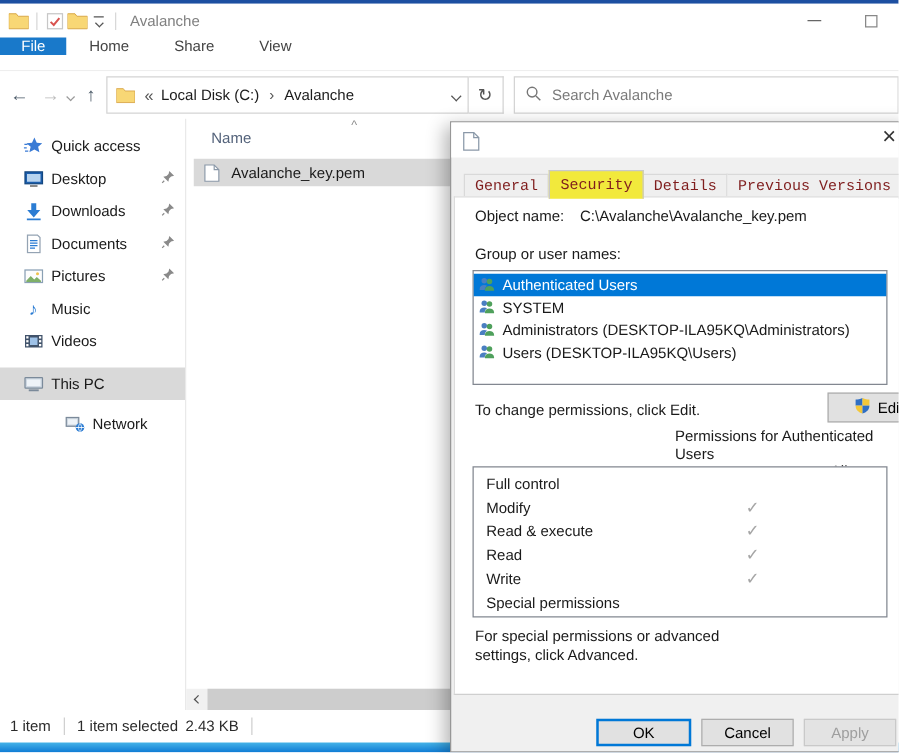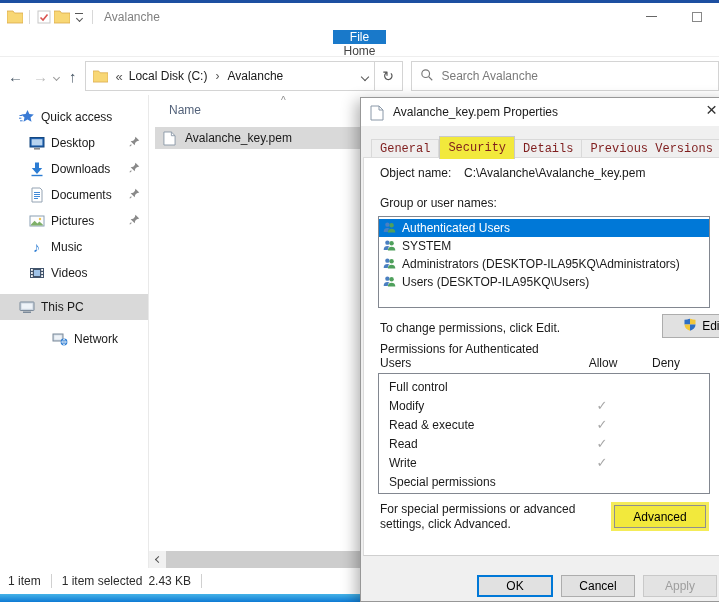--- a/index.html
+++ b/index.html
@@ -17,21 +17,21 @@
   .qat-chev { display:inline-flex; flex-direction:column; align-items:center; margin:0 4px; }
   .qat-chev .bar { width:8px; height:1px; background:#555; margin-bottom:2px; }
   .chev { display:inline-block; width:6px; height:6px; border-right:1.4px solid #555; border-bottom:1.4px solid #555; transform:rotate(45deg); }
   .win-title { color:#808080; margin-left:6px; }
   .capbtns { position:absolute; right:0; top:0; height:27px; display:flex; }
   .capbtn { width:45px; height:27px; display:flex; align-items:center; justify-content:center; }
   .min-glyph { width:11px; height:1px; background:#666; }
   .max-glyph { width:10px; height:10px; border:1px solid #888; }
 
   
-  .ribbon { position:absolute; left:0; top:30px; width:719px; height:27px; background:#fff; border-bottom:1px solid #eeeeee; display:flex; align-items:center;flex-direction:column; }
+  .ribbon { position:absolute; left:0; top:30px; width:719px; height:27px; background:#fff; border-bottom:1px solid #eeeeee; display:flex; align-items:flex-start; }
   .rtab { padding:0 18px; display:flex; align-items:center; color:#444; }
   .rtab.active { background:#1979ca; color:#fff; padding:0 17px; }
 
   
   .addrrow { position:absolute; left:0; top:57px; width:719px; height:38px; background:#fff; display:flex; align-items:center; }
   .navbtns { display:flex; align-items:center; gap:10px; padding:0 8px 0 8px; }
   .arrow { font-size:15px; color:#4b5a68; }
   .arrow.dis { color:#bcbcbc; }
   .navchev { margin-left:-4px; }
   .navchev .chev { border-color:#9a9a9a; width:5px; height:5px; }
@@ -40,21 +40,21 @@
   .crumb-sep { color:#555; }
   .collapse-chevs { color:#555; font-size:13px; }
   .addr-chev { margin-left:auto; }
   .refreshbtn { width:28px; height:30px; border:1px solid #d4d4d4; border-left:none; display:flex; align-items:center; justify-content:center; color:#555; font-size:14px; }
   .searchbox { margin-left:8px; flex:1; height:30px; border:1px solid #d4d4d4; display:flex; align-items:center; padding:0 8px; gap:8px; }
   .searchbox .ph { color:#7a7a7a; }
 
   
   .sidebar { position:absolute; left:0; top:104px; width:148px; }
   .side-item { height:26px; display:flex; align-items:center; gap:6px; padding-left:18px; position:relative; }
-  .side-item.child { padding-left:28px; }
+  .side-item.child { padding-left:18px; }
   .side-item.sel { background:#d9d9d9; }
   .side-item .lbl { color:#1a1a1a; }
   .side-item .pin { position:absolute; right:8px; top:6px; }
   .side-ic { width:17px; height:16px; display:inline-flex; align-items:center; justify-content:center; }
   .paneline { position:absolute; left:148px; top:95px; width:1px; height:473px; background:#e9e9e9; }
 
   .filepane { position:absolute; left:149px; top:95px; width:211px; height:473px; }
   .colhdr { position:absolute; left:20px; top:8px; color:#53627a; }
   .sortcaret { position:absolute; left:132px; top:0px; color:#8a8a8a; font-size:10px; }
   .filerow { position:absolute; left:6px; top:32px; width:330px; height:22px; background:#d9d9d9; display:flex; align-items:center; gap:6px; padding-left:8px; }
@@ -81,21 +81,21 @@
   .objrow { position:absolute; left:16px; top:8px; display:flex; }
   .objrow .olbl { width:84px; }
   .grplbl { position:absolute; left:16px; top:38px; }
   .grpbox { position:absolute; left:14px; top:58px; width:332px; height:92px; border:1px solid #828790; background:#fff; padding-top:2px; }
   .grow { height:18px; display:flex; align-items:center; gap:4px; padding-left:3px; }
   .grow.sel { background:#0078d7; color:#fff; }
   .gic { width:16px; height:15px; display:inline-flex; }
   .edithint { position:absolute; left:16px; top:163px; }
   .btn { background:#e1e1e1; border:1px solid #adadad; display:flex; align-items:center; justify-content:center; font-size:12px; color:#000; }
   .editbtn { position:absolute; left:250px; top:156px; width:92px; height:24px; gap:5px;margin-left:48px; }
-  .permhdr { position:absolute; left:16px; top:184px; width:330px; display:flex; align-items:flex-end; }
+  .permhdr { position:absolute; left:16px; top:184px; width:330px; display:flex; align-items:flex-end;flex-direction:column; }
   .permhdr .pname { flex:1; width:170px; }
   .pallow { width:62px; text-align:center; }
   .pdeny  { width:64px; text-align:center; margin-right:12px; }
   .permbox { position:absolute; left:14px; top:215px; width:332px; height:121px; border:1px solid #828790; background:#fff; padding-top:3px; }
   .prow { height:19px; display:flex; align-items:center; padding-left:10px; }
   .prow .pname { flex:1; }
   .pcheck { color:#a6a6a6; font-size:13px; }
   .advhint { position:absolute; left:16px; top:344px; width:242px; line-height:15px; }
   .advbtn { position:absolute; left:250px; top:347px; width:92px; height:23px; background:#f2e93c; border:1px solid #8f8f8f; box-shadow:0 0 0 3px rgba(242,233,60,.85); }
   .dbuttons { position:absolute; right:12px; bottom:4px; display:flex; gap:8px; }
@@ -326,21 +326,20 @@
   <div class="taskbar"></div>
 
   <div class="dialog">
     <div class="dtitle">
       <span class="gic">
         <svg width="14" height="16" viewBox="0 0 14 16">
             <path d="M1 1h8l4 4v10H1z" fill="#fff" stroke="#8a98a8"></path>
             <path d="M9 1v4h4" fill="none" stroke="#8a98a8"></path>
           </svg>
       </span>
-      <span>Avalanche_key.pem Properties</span>
       <span class="dclose">×</span>
     </div>
 
     <div class="dtabs" id="dtabs">
         <div class="dtab">General</div>
         <div class="dtab active">Security</div>
         <div class="dtab">Details</div>
         <div class="dtab">Previous Versions</div>
       </div>
 
@@ -450,23 +449,20 @@
             <span class="pdeny pcheck"></span>
           </div>
           <div class="prow">
             <span class="pname">Special permissions</span>
             <span class="pallow pcheck"></span>
             <span class="pdeny pcheck"></span>
           </div>
         </div>
 
       <div class="advhint">For special permissions or advanced settings, click Advanced.</div>
-      <button class="btn advbtn">
-        <span>Advanced</span>
-      </button>
     </div>
 
     <div class="dbuttons">
       <button class="btn dbtn ok">
           <span>OK</span>
         </button>
       <button class="btn dbtn">
           <span>Cancel</span>
         </button>
       <button class="btn dbtn disabled">

